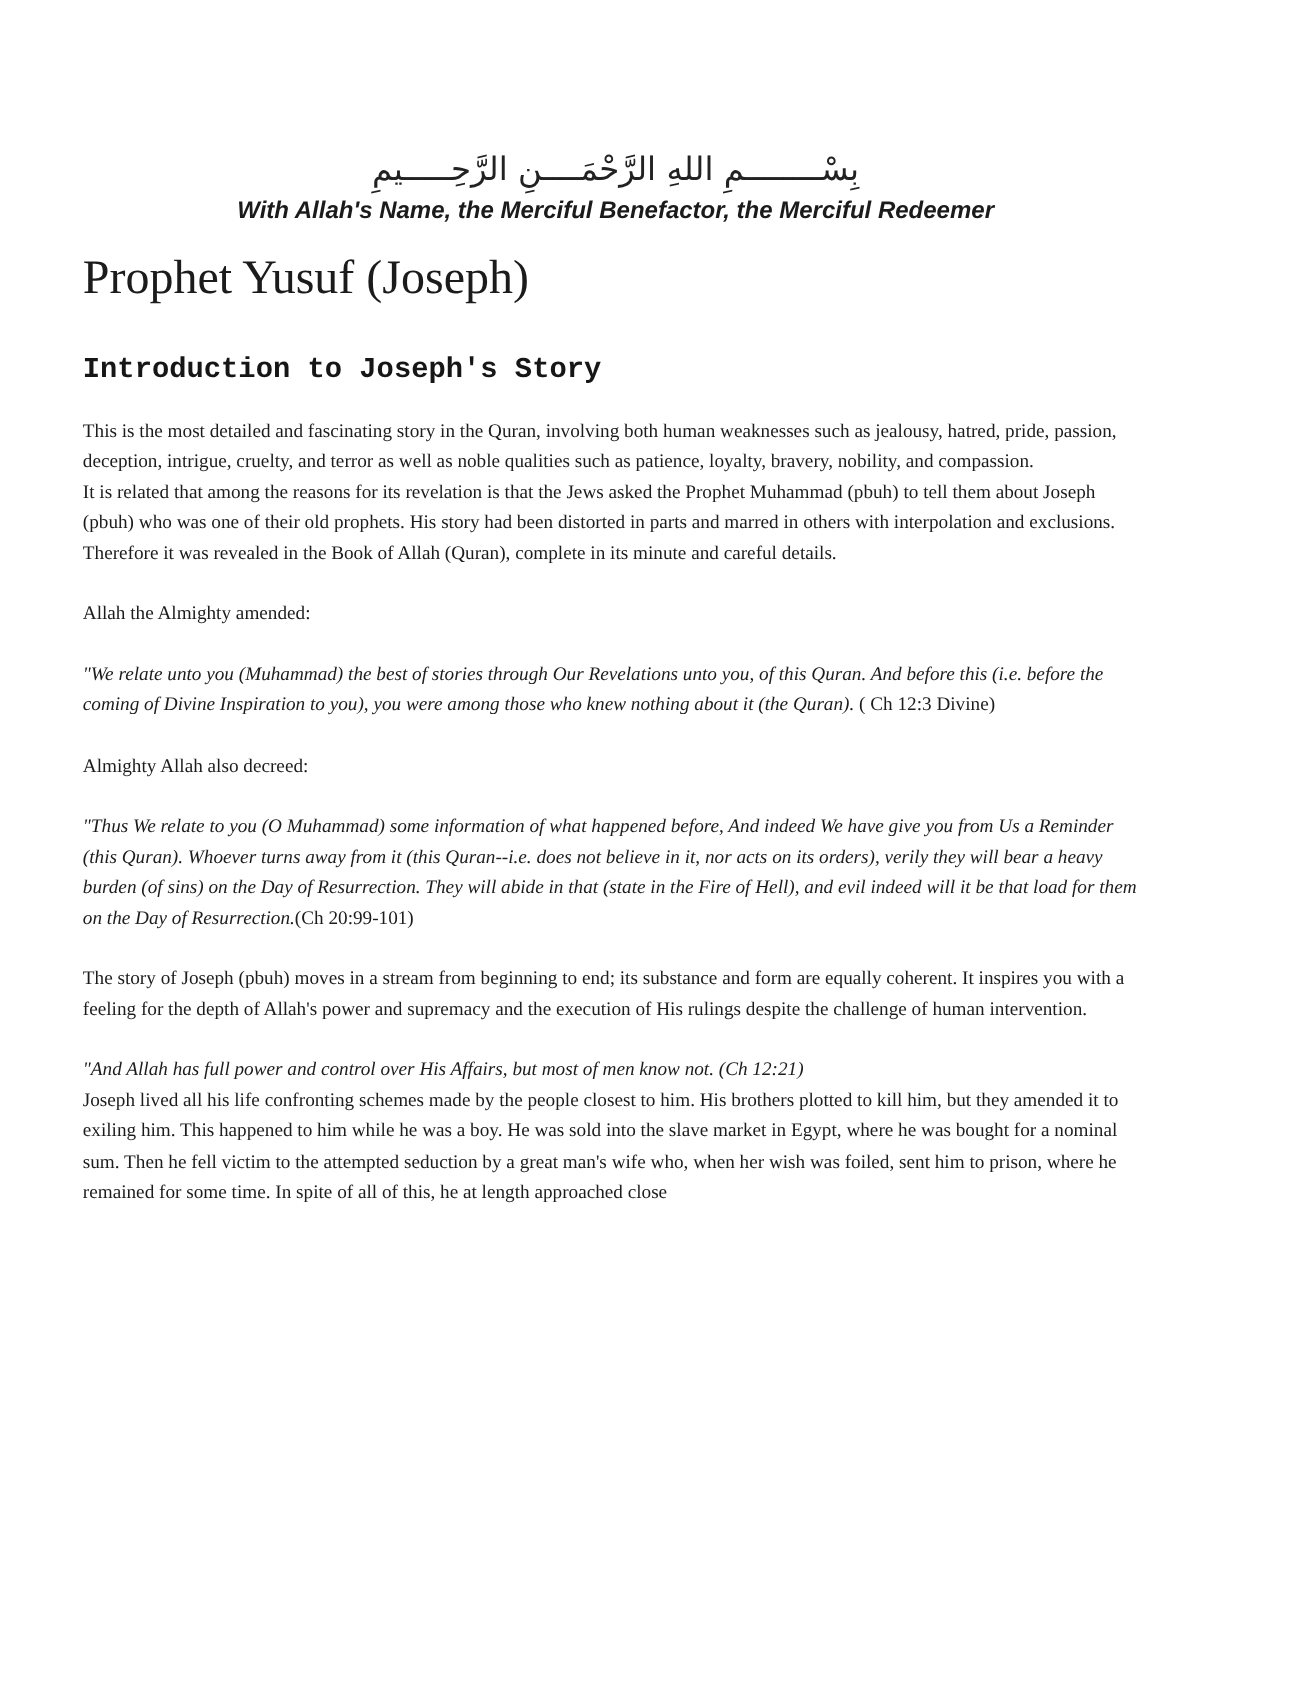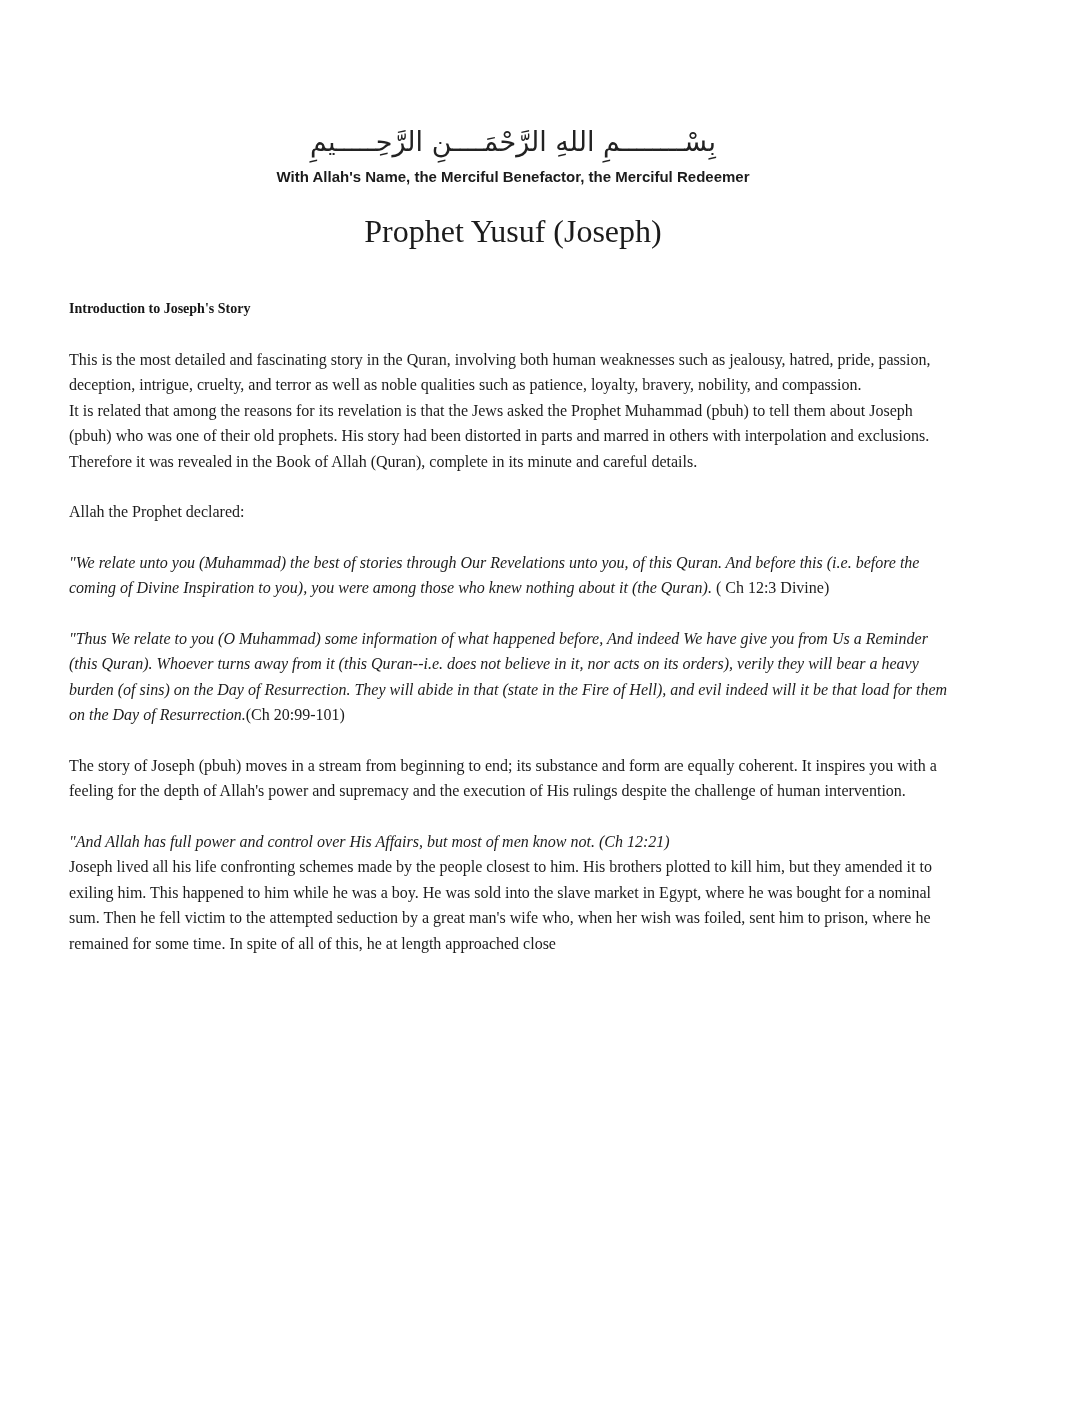--- a/index.html
+++ b/index.html
@@ -25,39 +25,41 @@
     color: #222222;
     letter-spacing: 1px;
     direction: rtl;
     unicode-bidi: isolate;
     white-space: nowrap;
   }
   .bismillah-caption {
     margin-top: 5px;
     font-family: "Liberation Sans", sans-serif;
     font-weight: bold;
-    font-size: 15px;
+    font-style: italic;
+    font-size: 20px;
     line-height: 19px;
     color: #1b1b1b;
   }
   h1.doc-title {
     margin: 28px 0 0 0;
-    text-align: center;
-    font-size: 32px;
+    text-align: left;
+    font-size: 40px;
     line-height: 34px;
     font-weight: normal;
     color: #1b1b1b;
   }
   .doc-body { margin-top: 48px; }
   h2.section-heading {
-    font-size: 14px;
+    font-size: 24px;
     line-height: 25.5px;
     font-weight: bold;
     margin: 0 0 25px 0;
     color: #161616;
+    font-family: Liberation Mono, monospace;
   }
   p.body-par {
     font-size: 16px;
     line-height: 25.5px;
     margin: 0 0 25px 0;
     color: #1c1c1c;
   }
   p.tight { margin-bottom: 0; }
   .quote { font-style: italic; }
   .cite { font-style: normal; }
@@ -74,24 +76,25 @@
 
   <h1 class="doc-title">Prophet Yusuf (Joseph)</h1>
 
   <div class="doc-body">
 
     <section>
       <h2 class="section-heading">Introduction to Joseph's Story</h2>
 
       <p class="body-par"><span>This is the most detailed and fascinating story in the Quran, involving both human weaknesses such as jealousy, hatred, pride, passion, deception, intrigue, cruelty, and terror as well as noble qualities such as patience, loyalty, bravery, nobility, and compassion.</span><br><span>It is related that among the reasons for its revelation is that the Jews asked the Prophet Muhammad (pbuh) to tell them about Joseph (pbuh) who was one of their old prophets. His story had been distorted in parts and marred in others with interpolation and exclusions. Therefore it was revealed in the Book of Allah (Quran), complete in its minute and careful details.</span></p>
 
-      <p class="body-par">Allah the Prophet declared:</p>
+      <p class="body-par">Allah the Almighty amended:</p>
 
       <p class="body-par"><span class="quote">"We relate unto you (Muhammad) the best of stories through Our Revelations unto you, of this Quran. And before this (i.e. before the coming of Divine Inspiration to you), you were among those who knew nothing about it (the Quran).</span><span class="cite"> ( Ch 12:3 Divine)</span></p>
 
+      <p class="body-par">Almighty Allah also decreed:</p>
 
       <p class="body-par"><span class="quote">"Thus We relate to you (O Muhammad) some information of what happened before, And indeed We have give you from Us a Reminder (this Quran). Whoever turns away from it (this Quran--i.e. does not believe in it, nor acts on its orders), verily they will bear a heavy burden (of sins) on the Day of Resurrection. They will abide in that (state in the Fire of Hell), and evil indeed will it be that load for them on the Day of Resurrection.</span><span class="cite">(Ch 20:99-101)</span></p>
 
       <p class="body-par">The story of Joseph (pbuh) moves in a stream from beginning to end; its substance and form are equally coherent. It inspires you with a feeling for the depth of Allah's power and supremacy and the execution of His rulings despite the challenge of human intervention.</p>
 
       <p class="body-par tight quote">"And Allah has full power and control over His Affairs, but most of men know not. (Ch 12:21)</p>
 
     </section>
 
     <section>

